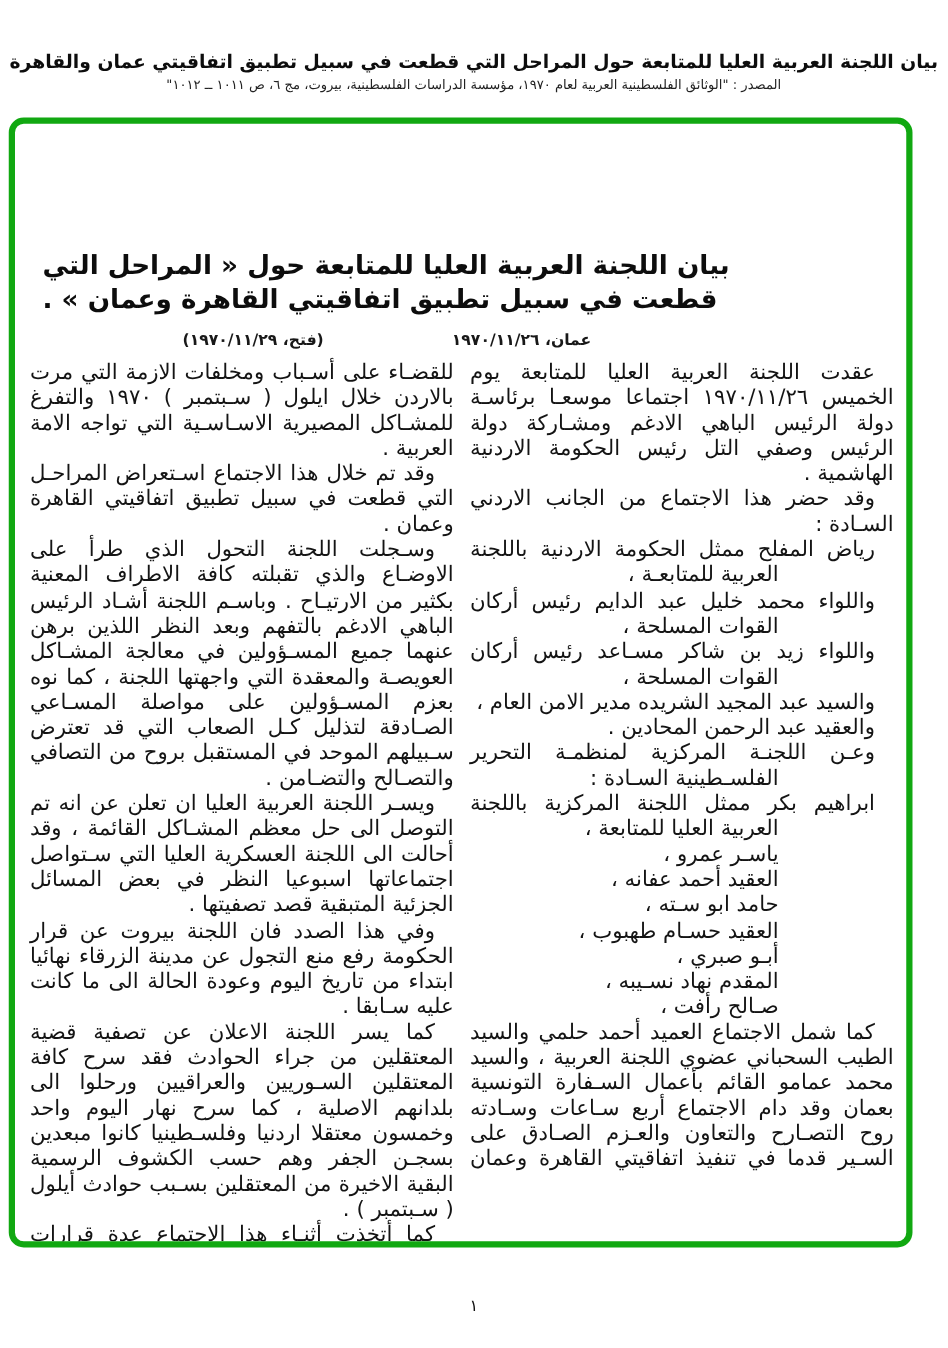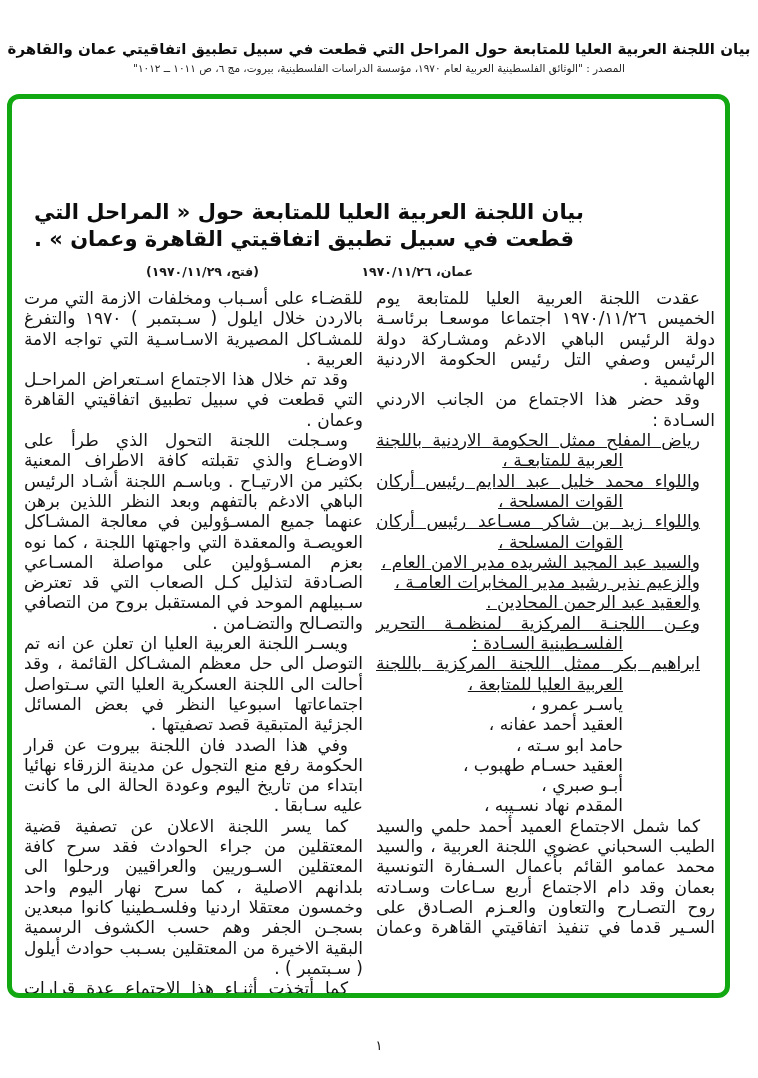--- a/index.html
+++ b/index.html
@@ -46,21 +46,21 @@
     display:flex;gap:13px;margin-top:9px;padding:0 10px 0 12px;
   }
   .col{
     flex:1 1 0;min-width:0;
     font-size:17px;line-height:20.3px;
     text-align:justify;color:#141414;
   }
   .col p{margin:0;}
   .ind{text-indent:15px;}
   .noind{text-indent:0;}
-  .hang{padding-right:92px;text-indent:-77px;text-decoration:underline;}
+  .hang{padding-right:92px;text-indent:-77px;}
   .nameline{padding-right:92px;}
   .cont{text-align-last:justify;}
 
   
   .pagenum{
     position:absolute;top:1038px;left:0;width:100%;
     text-align:center;font-size:13px;color:#111;
   }
 </style>
 </head>
@@ -85,30 +85,30 @@
 
     <div class="cols">
 
       <div class="col">
         <p class="ind">عقدت اللجنة العربية العليا للمتابعة يوم الخميس ١٩٧٠/١١/٢٦ اجتماعا موسعـا برئاسـة دولة الرئيس الباهي الادغم ومشـاركة دولة الرئيس وصفي التل رئيس الحكومة الاردنية الهاشمية .</p>
         <p class="ind">وقد حضر هذا الاجتماع من الجانب الاردني السـادة :</p>
         <p class="hang">رياض المفلح ممثل الحكومة الاردنية باللجنة العربية للمتابعـة ،</p>
         <p class="hang">واللواء محمد خليل عبد الدايم رئيس أركان القوات المسلحة ،</p>
         <p class="hang">واللواء زيد بن شاكر مسـاعد رئيس أركان القوات المسلحة ،</p>
         <p class="hang">والسيد عبد المجيد الشريده مدير الامن العام ،</p>
-        <p class="hang">والزعيم نذير رشيد مدير المخابرات العامـة ،</p>
         <p class="hang">والعقيد عبد الرحمن المحادين .</p>
         <p class="hang">وعـن اللجنـة المركزية لمنظمـة التحرير الفلسـطينية السـادة :</p>
         <p class="hang">ابراهيم بكر ممثل اللجنة المركزية باللجنة العربية العليا للمتابعة ،</p>
         <div class="nameline">ياسـر عمرو ،</div>
         <div class="nameline">العقيد أحمد عفانه ،</div>
         <div class="nameline">حامد ابو سـته ،</div>
         <div class="nameline">العقيد حسـام طهبوب ،</div>
         <div class="nameline">أبـو صبري ،</div>
         <div class="nameline">المقدم نهاد نسـيبه ،</div>
+        <div class="nameline">صـالح رأفت ،</div>
         <p class="ind cont">كما شمل الاجتماع العميد أحمد حلمي والسيد الطيب السحباني عضوي اللجنة العربية ، والسيد محمد عمامو القائم بأعمال السـفارة التونسية بعمان وقد دام الاجتماع أربع سـاعات وسـادته روح التصـارح والتعاون والعـزم الصـادق على السـير قدما في تنفيذ اتفاقيتي القاهرة وعمان</p>
       </div>
 
       <div class="col">
         <p class="noind">للقضـاء على أسـباب ومخلفات الازمة التي مرت بالاردن خلال ايلول ( سـبتمبر ) ١٩٧٠ والتفرغ للمشـاكل المصيرية الاسـاسـية التي تواجه الامة العربية .</p>
         <p class="ind">وقد تم خلال هذا الاجتماع اسـتعراض المراحـل التي قطعت في سبيل تطبيق اتفاقيتي القاهرة وعمان .</p>
         <p class="ind">وسـجلت اللجنة التحول الذي طرأ على الاوضـاع والذي تقبلته كافة الاطراف المعنية بكثير من الارتيـاح . وباسـم اللجنة أشـاد الرئيس الباهي الادغم بالتفهم وبعد النظر اللذين برهن عنهما جميع المسـؤولين في معالجة المشـاكل العويصـة والمعقدة التي واجهتها اللجنة ، كما نوه بعزم المسـؤولين على مواصلة المسـاعي الصـادقة لتذليل كـل الصعاب التي قد تعترض سـبيلهم الموحد في المستقبل بروح من التصافي والتصـالح والتضـامن .</p>
         <p class="ind">ويسـر اللجنة العربية العليا ان تعلن عن انه تم التوصل الى حل معظم المشـاكل القائمة ، وقد أحالت الى اللجنة العسكرية العليا التي سـتواصل اجتماعاتها اسبوعيا النظر في بعض المسائل الجزئية المتبقية قصد تصفيتها .</p>
         <p class="ind">وفي هذا الصدد فان اللجنة بيروت عن قرار الحكومة رفع منع التجول عن مدينة الزرقاء نهائيا ابتداء من تاريخ اليوم وعودة الحالة الى ما كانت عليه سـابقا .</p>
         <p class="ind">كما يسر اللجنة الاعلان عن تصفية قضية المعتقلين من جراء الحوادث فقد سرح كافة المعتقلين السـوريين والعراقيين ورحلوا الى بلدانهم الاصلية ، كما سرح نهار اليوم واحد وخمسون معتقلا اردنيا وفلسـطينيا كانوا مبعدين بسجـن الجفر وهم حسب الكشوف الرسمية البقية الاخيرة من المعتقلين بسـبب حوادث أيلول ( سـبتمبر ) .</p>

